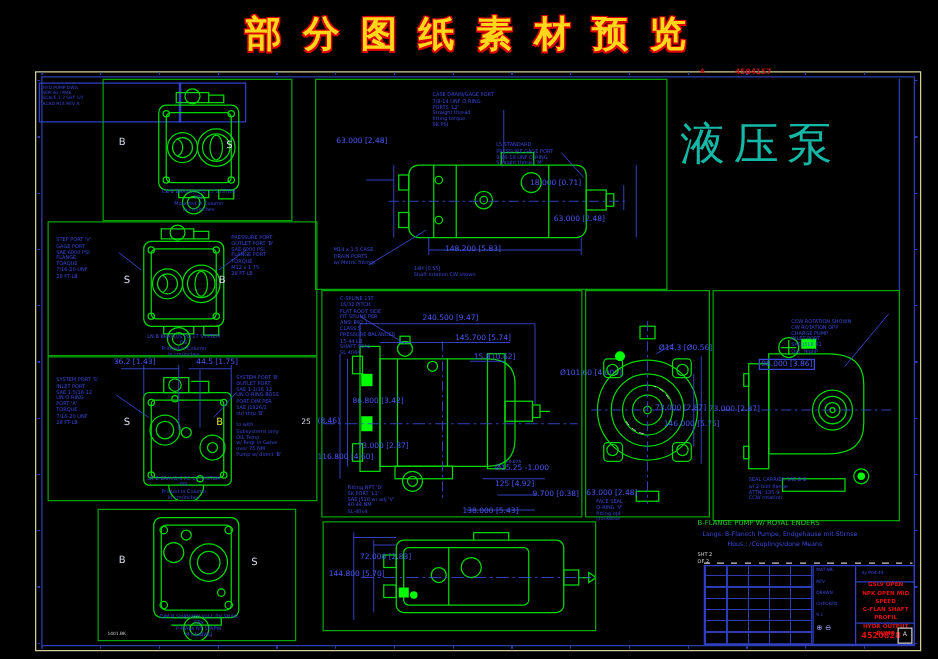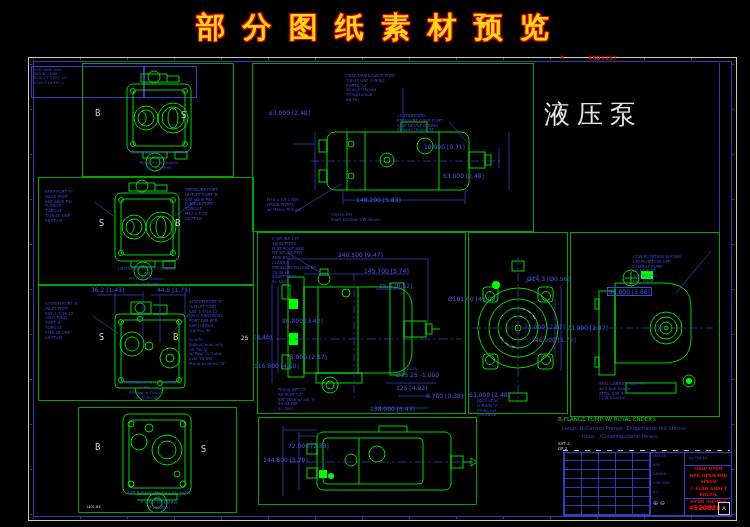--- a/index.html
+++ b/index.html
@@ -3,22 +3,22 @@
 <meta charset="utf-8">
 <style>
   html,body{margin:0;padding:0;background:#000;}
   #stage{position:relative;width:750px;height:527px;background:#000;overflow:hidden;
          font-family:"DejaVu Sans",sans-serif;}
   .abs{position:absolute;}
   .main-title{position:absolute;top:8px;left:0;width:100%;text-align:center;
     font-family:"Liberation Serif",serif;font-size:29px;font-weight:bold;letter-spacing:5px;
     color:#ffd919;
     text-shadow:-1px -1px 0 #d00,1px -1px 0 #d00,-1px 1px 0 #d00,1px 1px 0 #d00,0 0 3px #900;}
-  .cn-note{position:absolute;left:544px;top:92px;color:#e5e5e5;
-    font-family:"Liberation Serif",serif;font-size:26px;line-height:46px;letter-spacing:7px;}
+  .cn-note{position:absolute;left:544px;top:92px;color:#14b8a6;
+    font-family:"Liberation Serif",serif;font-size:36px;line-height:46px;letter-spacing:7px;}
   .border-outer{position:absolute;left:28px;top:57px;width:707px;height:462px;border:1px solid #cfcf96;}
   .border-inner{position:absolute;left:33px;top:61px;width:697px;height:454px;border:1px solid #2e3fb0;}
   .tick-h{position:absolute;height:2px;background:repeating-linear-gradient(90deg,#2c3cb4 0 1px,transparent 1px 47px);}
   .tick-v{position:absolute;width:2px;background:repeating-linear-gradient(0deg,#2c3cb4 0 1px,transparent 1px 45px);}
   .gbox{position:absolute;border:1px solid #00a400;}
   .dim{position:absolute;color:#4a58f2;font-size:6px;line-height:7px;white-space:nowrap;}
   .dim.boxed{border:1px solid #3a49d8;padding:0 1px;}
   .tol{position:absolute;color:#4a58f2;font-size:3.5px;line-height:4px;white-space:nowrap;}
   .note{position:absolute;color:#3a49d8;font-size:4px;line-height:4.8px;white-space:pre-line;}
   .cap{position:absolute;color:#3a49d8;font-size:4px;line-height:5px;white-space:pre-line;text-align:center;}

